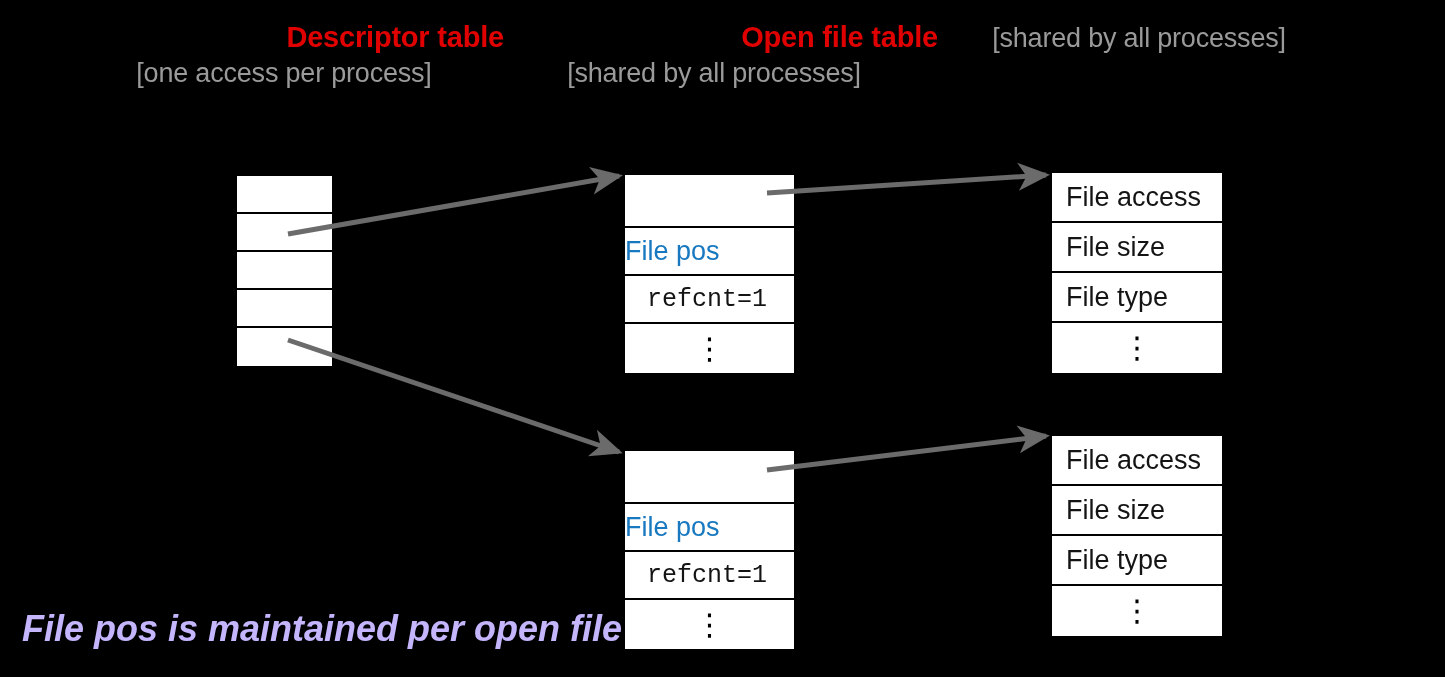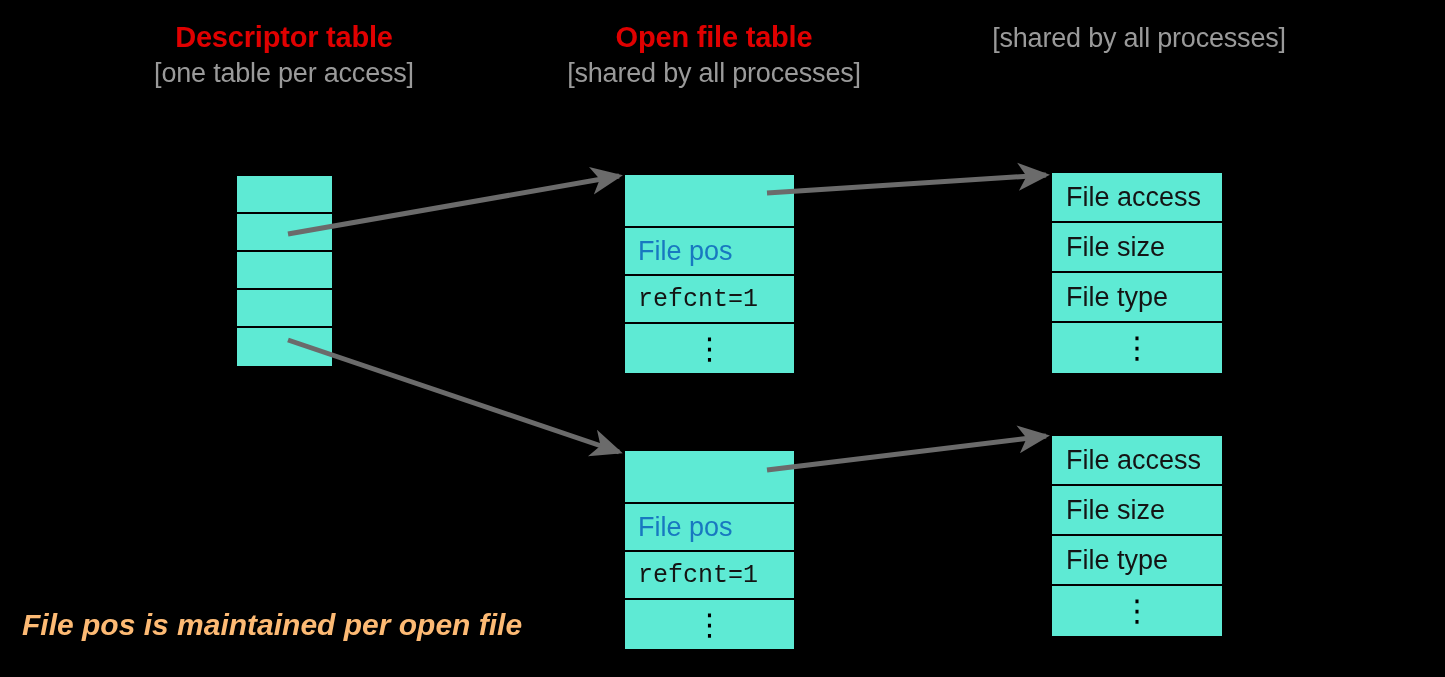--- a/index.html
+++ b/index.html
@@ -21,38 +21,39 @@
     position: absolute;
     text-align: center;
     line-height: 1.22;
   }
   .col-head .title {
     color: #E00000;
     font-weight: bold;
     font-size: 29px;
     letter-spacing: -0.2px;
     white-space: nowrap;
+    text-align: right;
   }
   .col-head .sub {
     color: #9A9A9A;
     font-size: 27px;
     letter-spacing: -0.2px;
     white-space: nowrap;
     margin-top: 2px;
   }
 
   
   .tbl {
     position: absolute;
     box-sizing: border-box;
     border: 2px solid #000000;
   }
   .cell {
     box-sizing: border-box;
-    background: #5eead4;
+    background: #ffffff;
     border-bottom: 2px solid #000000;
     display: flex;
     align-items: center;
     overflow: hidden;
   }
   .cell:last-child {
     border-bottom: none;
   }
 
   
@@ -63,28 +64,27 @@
 
   
   .oft-cell-blank { height: 53px; }
   .oft-cell-pos   { height: 48px; }
   .oft-cell-ref   { height: 48px; }
   .oft-cell-dots  { height: 49px; }
 
   .lbl-filepos {
     color: #1878C0;
     font-size: 27px;
-    padding-left: 13px;
     white-space: nowrap;
   }
   .lbl-refcnt {
     color: #141414;
     font-family: "Liberation Mono", monospace;
     font-size: 25px;
-    padding-left: 13px;
+    padding-left: 22px;
     white-space: nowrap;
   }
 
   
   .vn-cell { height: 50px; }
   .lbl-vn {
     color: #141414;
     font-size: 27px;
     padding-left: 14px;
     white-space: nowrap;
@@ -96,44 +96,44 @@
     text-align: center;
     color: #000000;
     font-size: 30px;
     line-height: 1;
     letter-spacing: 0;
   }
 
   
   .footnote {
     position: absolute;
-    color: #fdba74;
+    color: #c4b5fd;
     font-weight: bold;
     font-style: italic;
-    font-size: 30px;
+    font-size: 36px;
     white-space: nowrap;
   }
 
   
   #links {
     position: absolute;
     left: 0; top: 0;
     width: 1445px;
     height: 677px;
     pointer-events: none;
   }
 </style>
 </head>
 <body>
 
 <div id="canvas">
 
   <div class="col-head" style="left:64px; top:20px; width:440px;">
     <div class="title">Descriptor table</div>
-    <div class="sub">[one table per access]</div>
+    <div class="sub">[one access per process]</div>
   </div>
 
   <div class="col-head" style="left:490px; top:20px; width:448px;text-decoration:underline;">
     <div class="title">Open file table</div>
     <div class="sub">[shared by all processes]</div>
   </div>
 
   <div class="col-head" style="left:920px; top:20px; width:438px;">
     <div class="sub">[shared by all processes]</div>
   </div>

